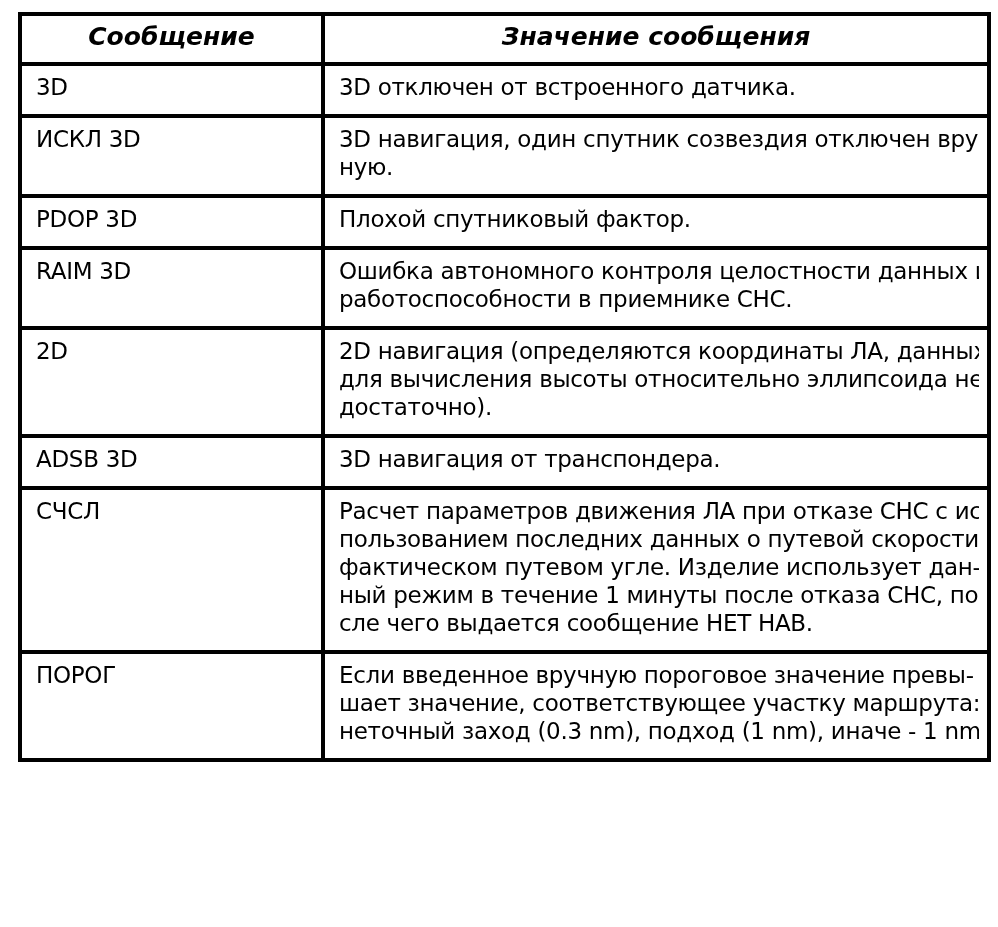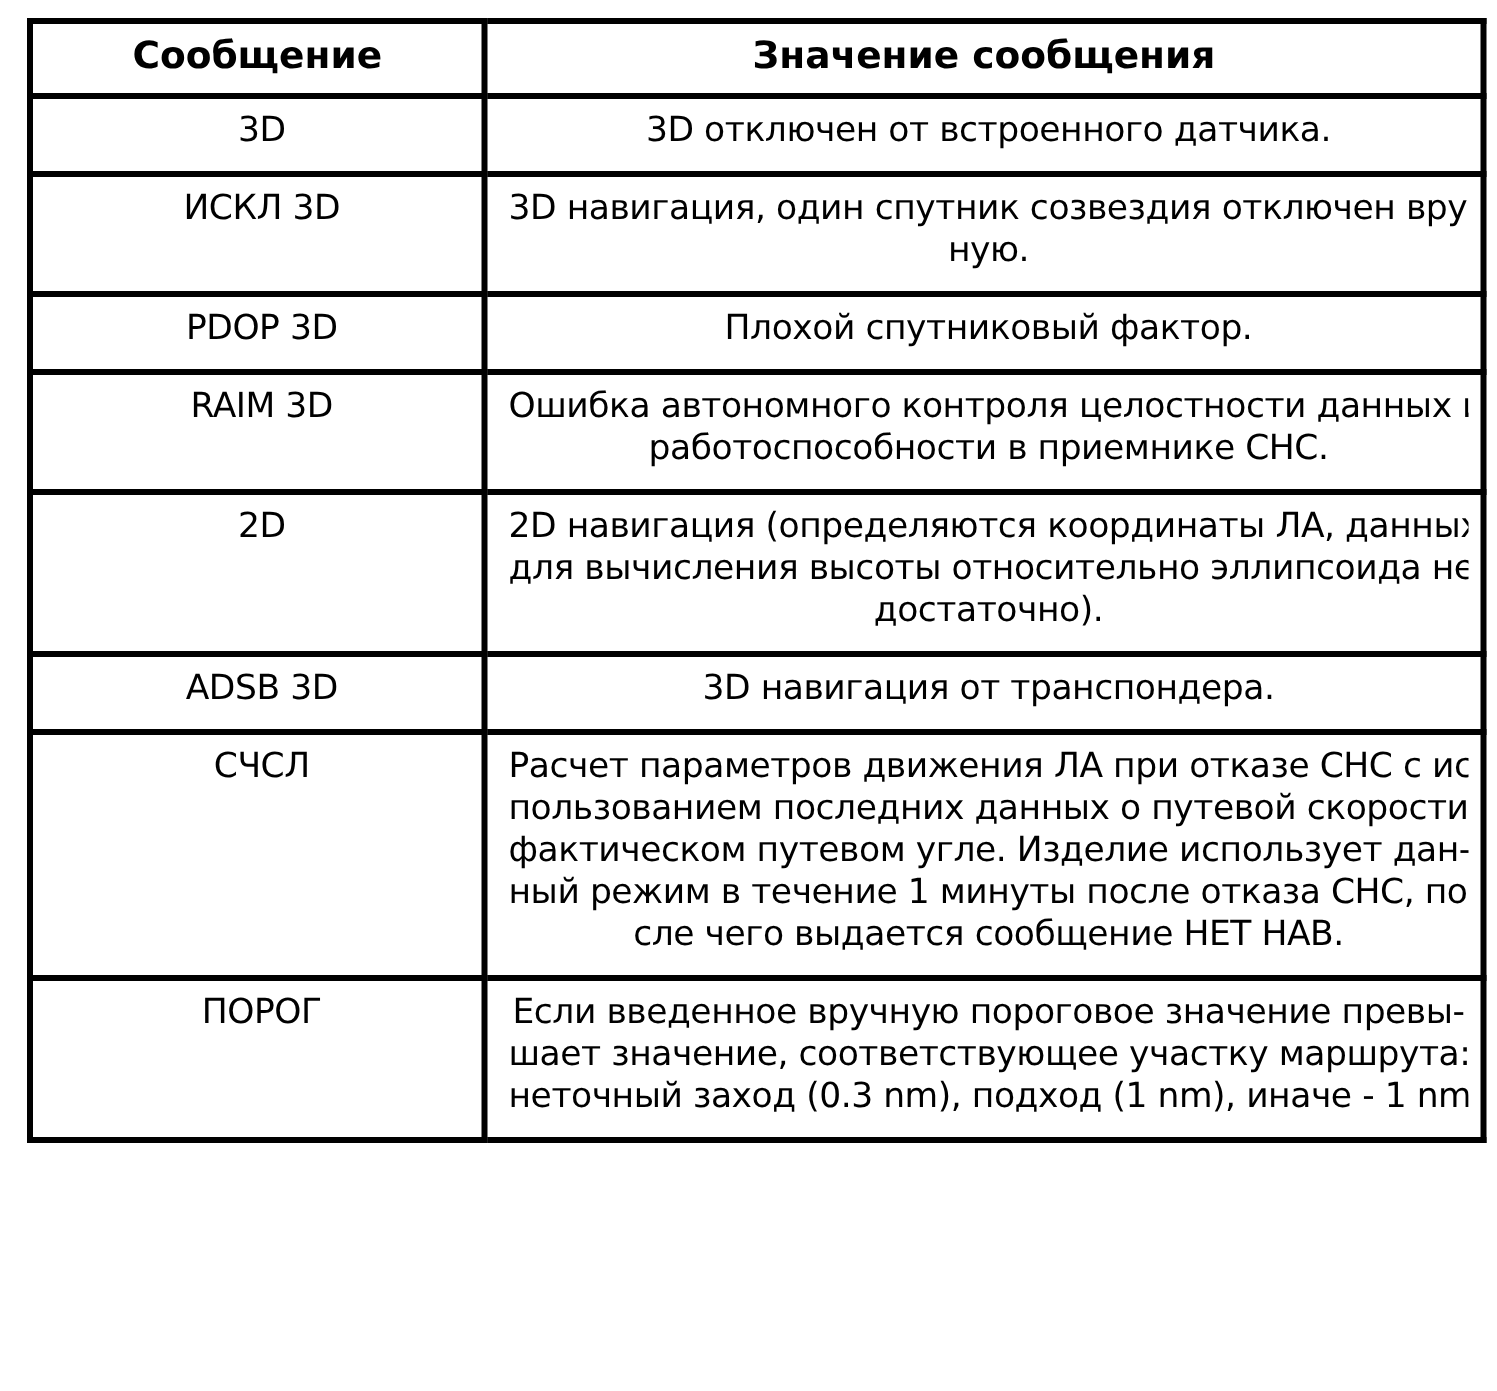--- a/index.html
+++ b/index.html
@@ -24,27 +24,27 @@
     border: 4px solid #000000;
     vertical-align: top;
     background: #ffffff;
   }
   th {
     font-size: 25px;
     line-height: 30px;
     font-weight: bold;
     text-align: center;
     padding: 6px 6px 10px 6px;
+    font-style: italic;
   }
   td {
     font-size: 23px;
     line-height: 28px;
     letter-spacing: -0.3px;
     padding: 7px 8px 13px 14px;
-    text-align: center;
   }
   .cell-text {
     white-space: pre;
     overflow: hidden;
   }
 </style>
 </head>
 <body>
 
 <table class="msg-table">

